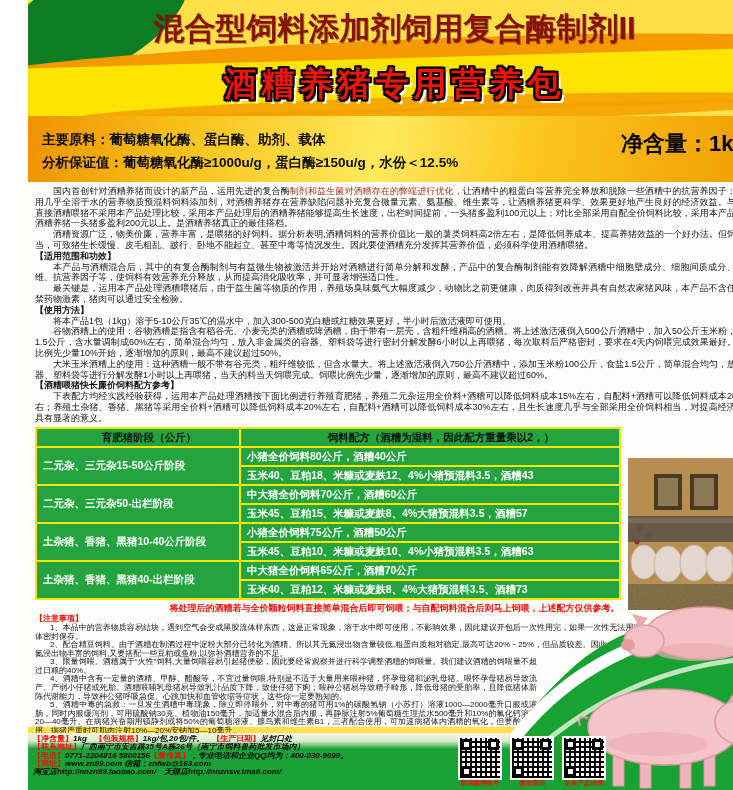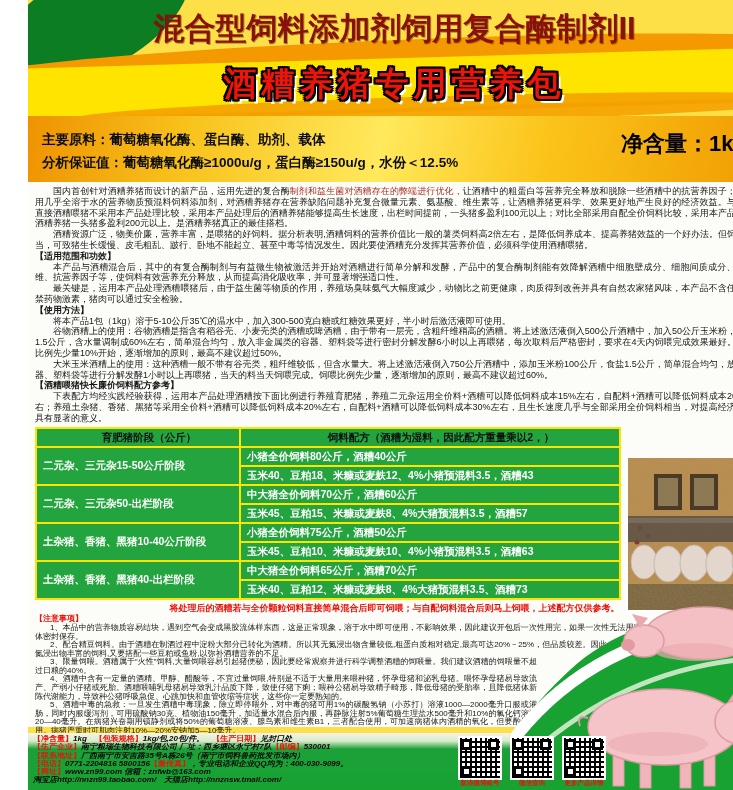--- a/index.html
+++ b/index.html
@@ -207,21 +207,20 @@
       <ellipse cx="712" cy="722" rx="25" ry="22" fill="#f5c4c8" stroke="#dd9aa2" stroke-width="1.5"></ellipse>
       <ellipse cx="731" cy="729" rx="8" ry="6.5" fill="#e8a2a9"></ellipse>
       <path d="M700,702 l12,-18 l11,14 z" fill="#eba9af" stroke="#dd9aa2"></path>
       <path d="M560,718 q-12,-4 -8,8" fill="none" stroke="#dd9aa2" stroke-width="2"></path>
       <ellipse cx="630" cy="744" rx="50" ry="12" fill="#eaabb1" opacity="0.6"></ellipse>
     </g>
   </svg>
 
   <div class="ftext">
     <div><span class="fl">【净含量】</span><span class="fv">1kg　</span><span class="fl">【包装规格】</span><span class="fv">1kg/包,20包/件。　</span><span class="fl">【生产日期】</span><span class="fv">见封口处</span></div>
-    <div><span class="fl">【生产企业】</span><span class="fv">南宁粮瑞生物科技有限公司 厂址：西乡塘区永宁村7队</span><span class="fl">【邮编】</span><span class="fv">530001</span></div>
     <div><span class="fl">【联系地址】</span><span class="fv">广西南宁市安吉路35号A栋26号（南宁市饲料兽药批发市场内）</span></div>
     <div><span class="fl">【电话】</span><span class="fv">0771-2204816 5800156</span><span class="fl">【兼传真】</span><span class="fv">，专业电话和企业QQ均为：400-030-9099。</span></div>
     <div><span class="fl">【网址】</span><span class="fv">www.zn99.com 信箱：znfwb@163.com</span></div>
     <div><span class="fv">淘宝店http://nnzn99.taobao.com/　天猫店http://nnznsw.tmall.com/</span></div>
   </div>
 
   <div class="qr" style="left:430px">
       <div class="px"></div>
       <div class="f1"></div>
       <div class="f2"></div>

